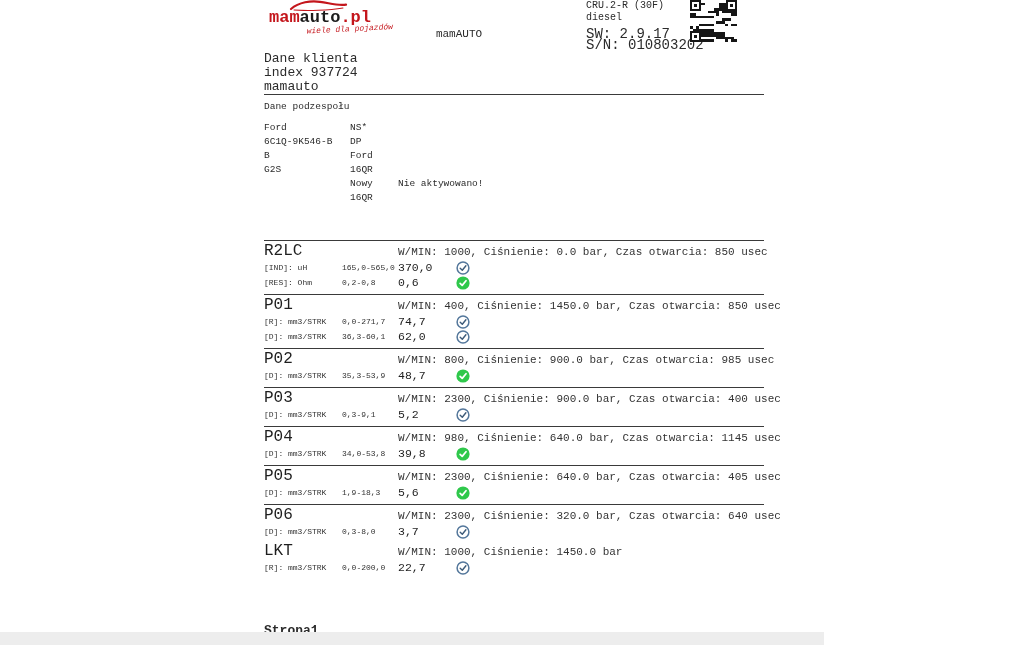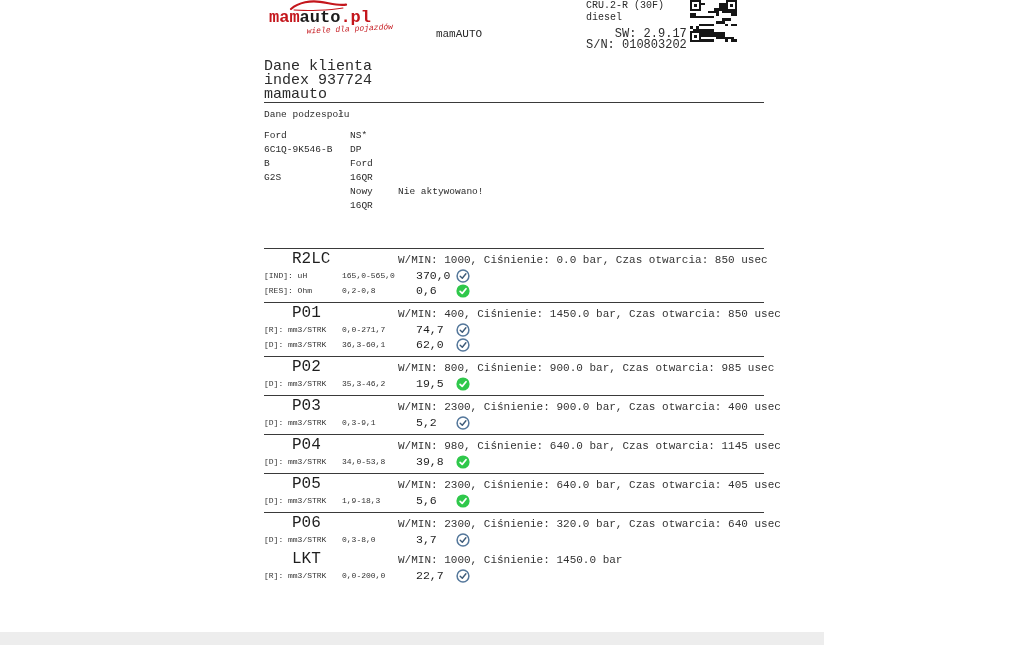--- a/index.html
+++ b/index.html
@@ -13,47 +13,47 @@
   
   .hdr { position:relative; height:44px; }
   .logo-block { position:absolute; left:5px; top:0; width:130px; }
   .logo-car { display:block; margin-left:18px; }
   .logo-text { font-size:17px; font-weight:bold; line-height:14px; letter-spacing:0; }
   .logo-red { color:#c4161c; }
   .logo-dark { color:#1c1c1c; }
   .logo-tagline { font-size:8px; font-style:italic; color:#c4161c; text-align:right; padding-right:6px; transform:rotate(-3deg); }
   .hdr-center { position:absolute; left:130px; top:28px; width:130px; text-align:center; font-size:11px; }
   .device-block { position:absolute; left:322px; top:0; font-size:10px; line-height:12px; }
-  .device-sub { margin-top:5px; font-size:12px; line-height:11px;text-align:right; }
+  .device-sub { margin-top:5px; font-size:14px; line-height:11px; }
   .qr { position:absolute; left:426px; top:0; width:47px; height:42px; background:#fff;
         display:grid; grid-template-columns:repeat(16,1fr); grid-auto-rows:1fr; }
   .qrc.on { background:#161616; }
   .finder { position:absolute; width:11px; height:11px; border:2px solid #161616; background:#fff; }
   .finder::after { content:''; position:absolute; left:2px; top:2px; width:3px; height:3px; background:#161616; }
   .f-tl { left:426px; top:0; } .f-tr { left:462px; top:0; } .f-bl { left:426px; top:31px; }
 
   
-  .client { margin-top:16px; font-size:15px; line-height:14px; }
+  .client { margin-top:8px; font-size:13px; line-height:14px; }
   .hr { border-top:1px solid #3a3a3a; height:0; }
   .comp-title { margin-top:6px; font-size:9.5px; }
   .comp-grid { margin-top:9px; display:flex; font-size:9.5px; line-height:14px; }
   .comp-col1 { width:86px; }
   .comp-col2 { width:48px; }
   .comp-note { padding-top:56px; }
   .comp-gap-bottom { height:33px; }
 
   
   .test-section { padding:2px 0 2px 0; }
   .sec-hr { margin:0 0 2px 0; }
   .sec-head { display:grid; grid-template-columns:134px auto; align-items:baseline; height:17px; }
-  .sec-title { font-size:16px; line-height:17px; color:#1e1e1e;margin-left:28px; }
+  .sec-title { font-size:16px; line-height:17px; color:#1e1e1e; }
   .sec-cond { font-size:11px; color:#333; white-space:nowrap; }
   .t-row { display:grid; grid-template-columns:78px 56px 58px auto; align-items:center; height:15px; }
   .t-label, .t-range { font-size:8px; color:#333; white-space:nowrap; }
-  .t-value { font-size:11.5px; color:#1e1e1e;margin-left:18px; }
+  .t-value { font-size:11.5px; color:#1e1e1e; }
   .t-icon { width:14px; height:14px; line-height:0; }
 
   
   .footer { margin-top:46px; text-align:left; font-size:13px; font-weight:bold; }
   .bottom-strip { position:absolute; left:0; bottom:0; width:100%; height:13px; background:#ededed; }
 </style>
 </head>
 <body>
 
 <div class="page">
@@ -429,22 +429,22 @@
 
   <section class="test-section">
     <div class="hr sec-hr"></div>
     <div class="sec-head">
       <div class="sec-title">P02</div>
       <div class="sec-cond">W/MIN: 800, Ciśnienie: 900.0 bar, Czas otwarcia: 985 usec</div>
     </div>
     <div>
   <div class="t-row">
     <span class="t-label">[D]: mm3/STRK</span>
-    <span class="t-range">35,3-46,2</span>
-    <span class="t-value">19,5</span>
+    <span class="t-range">35,3-53,9</span>
+    <span class="t-value">48,7</span>
     <span class="t-icon"><svg width="14" height="14" viewBox="0 0 14 14">
                   <circle cx="7" cy="7" r="6.6" fill="#2fc84b"></circle>
                   <path d="M4.1 7.3 L6.2 9.4 L10 4.7" fill="none" stroke="#fff" stroke-width="1.7" stroke-linecap="round" stroke-linejoin="round"></path>
                 </svg></span>
   </div>
 </div>
   </section>
 
   <section class="test-section">
     <div class="hr sec-hr"></div>

